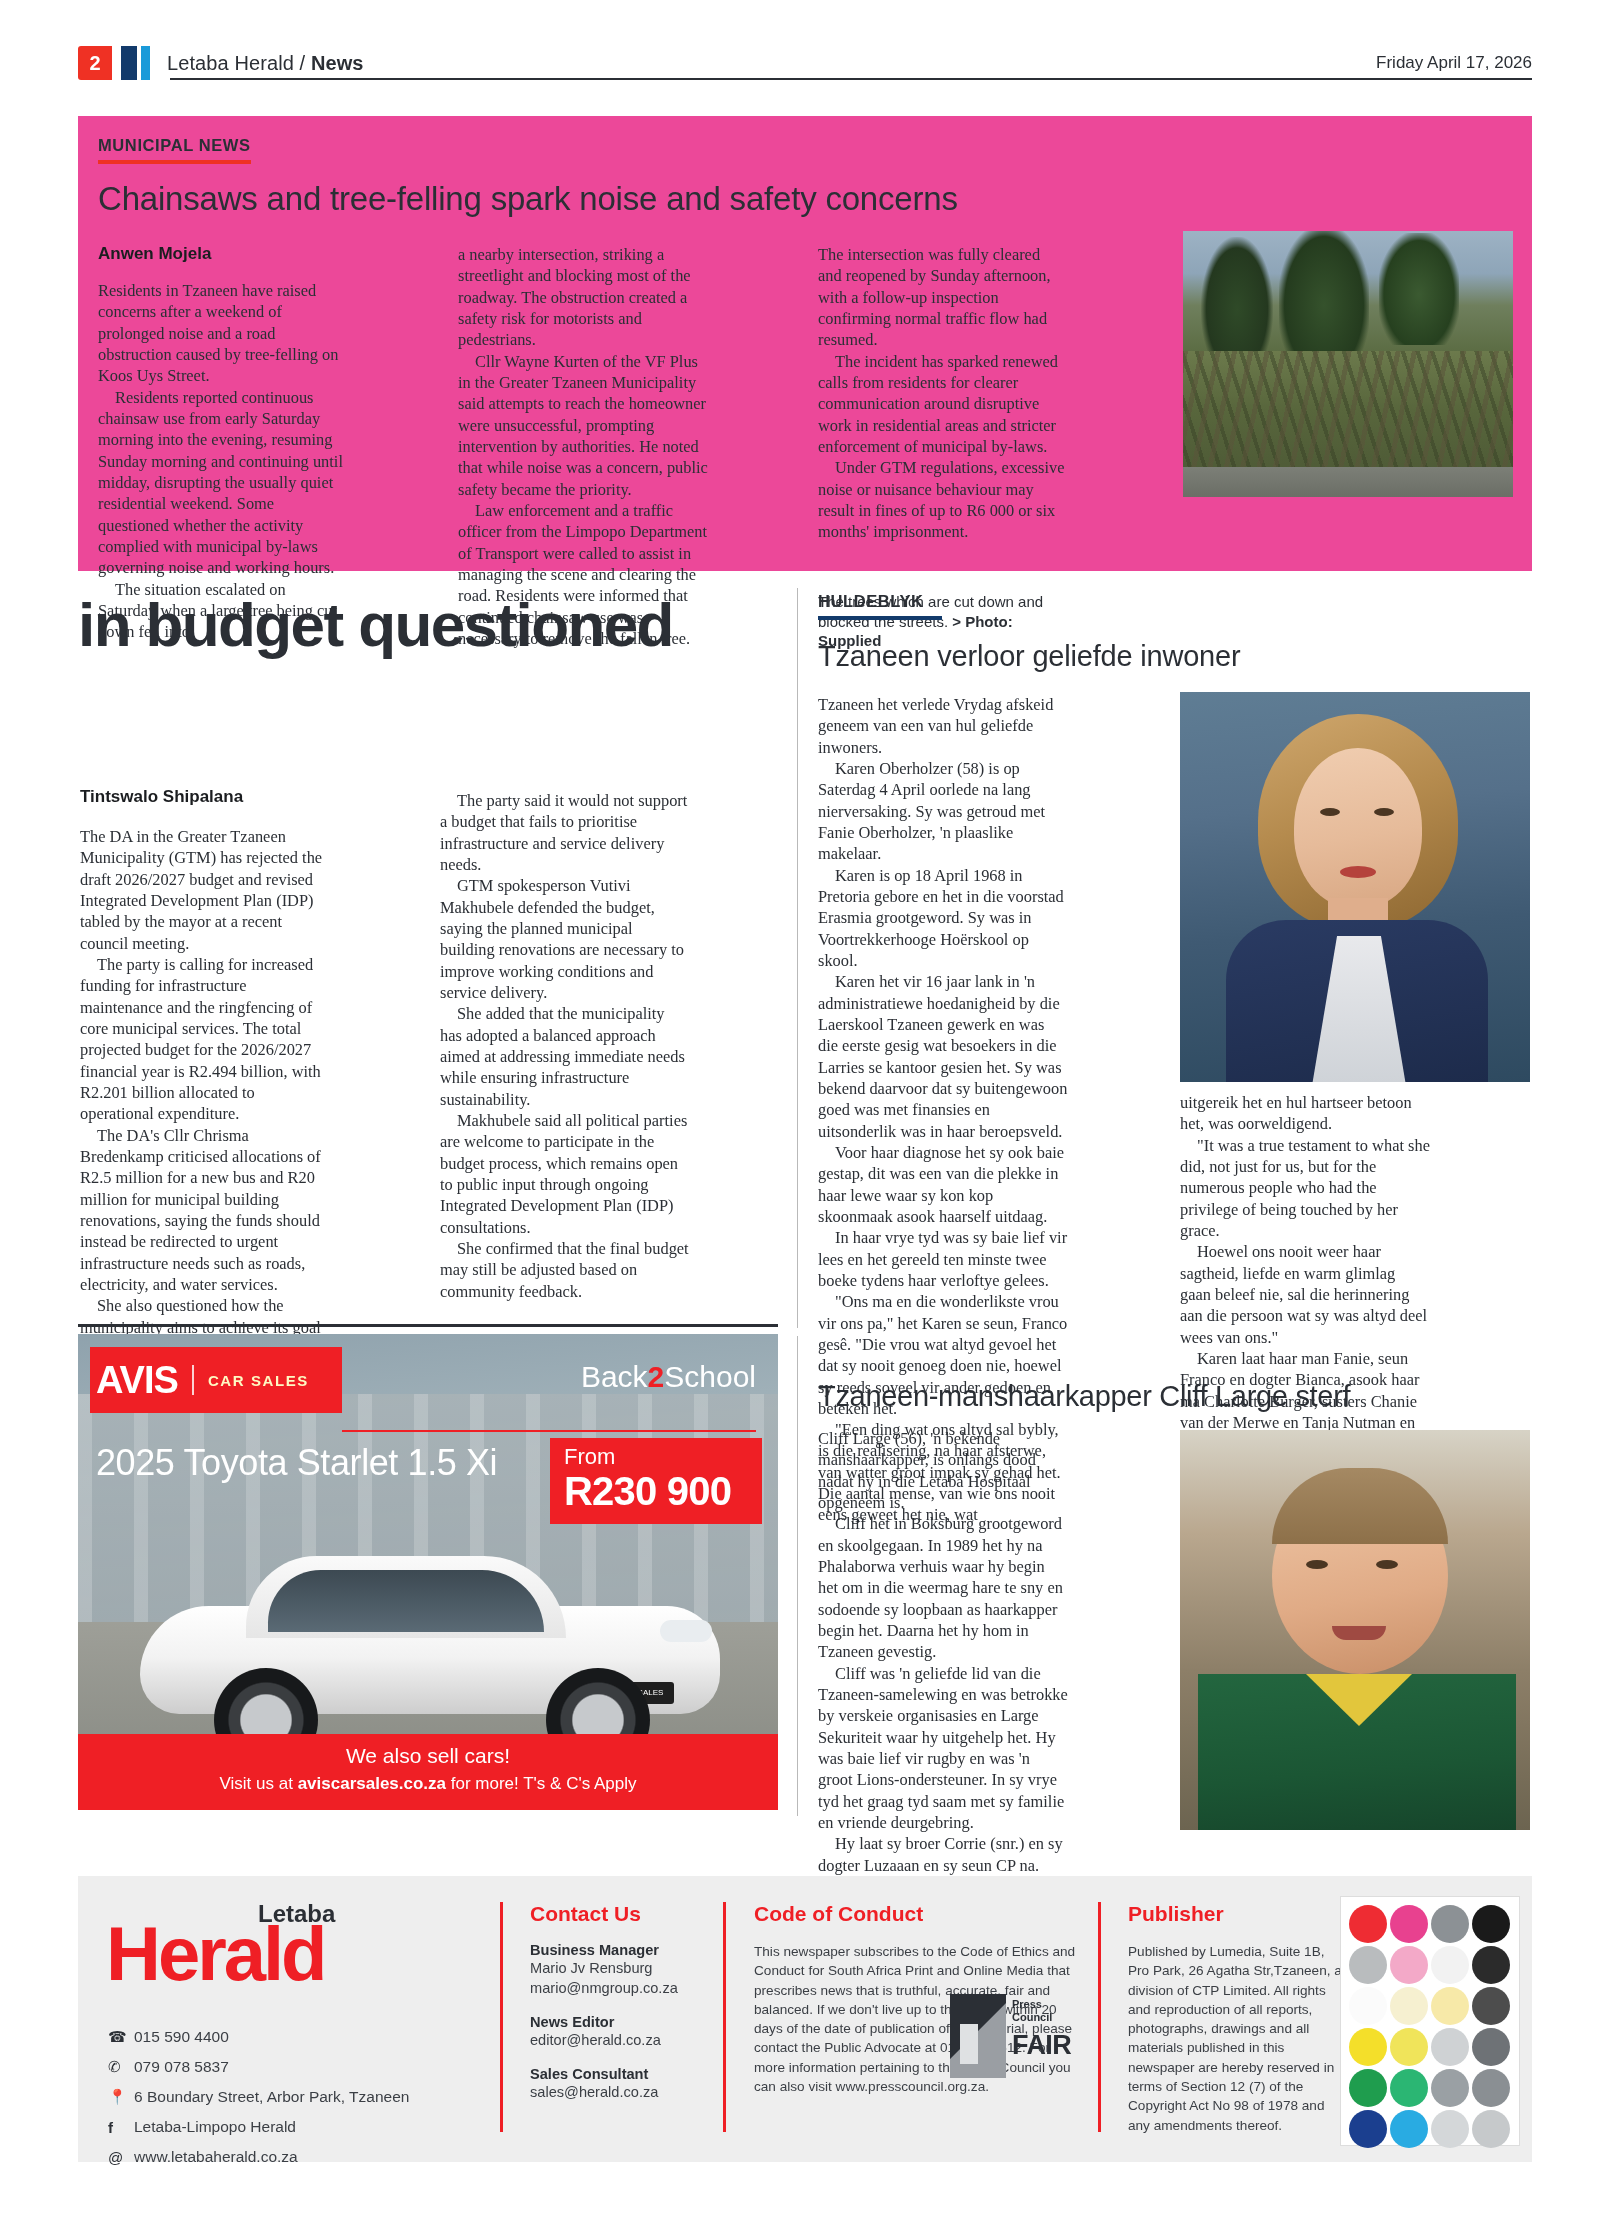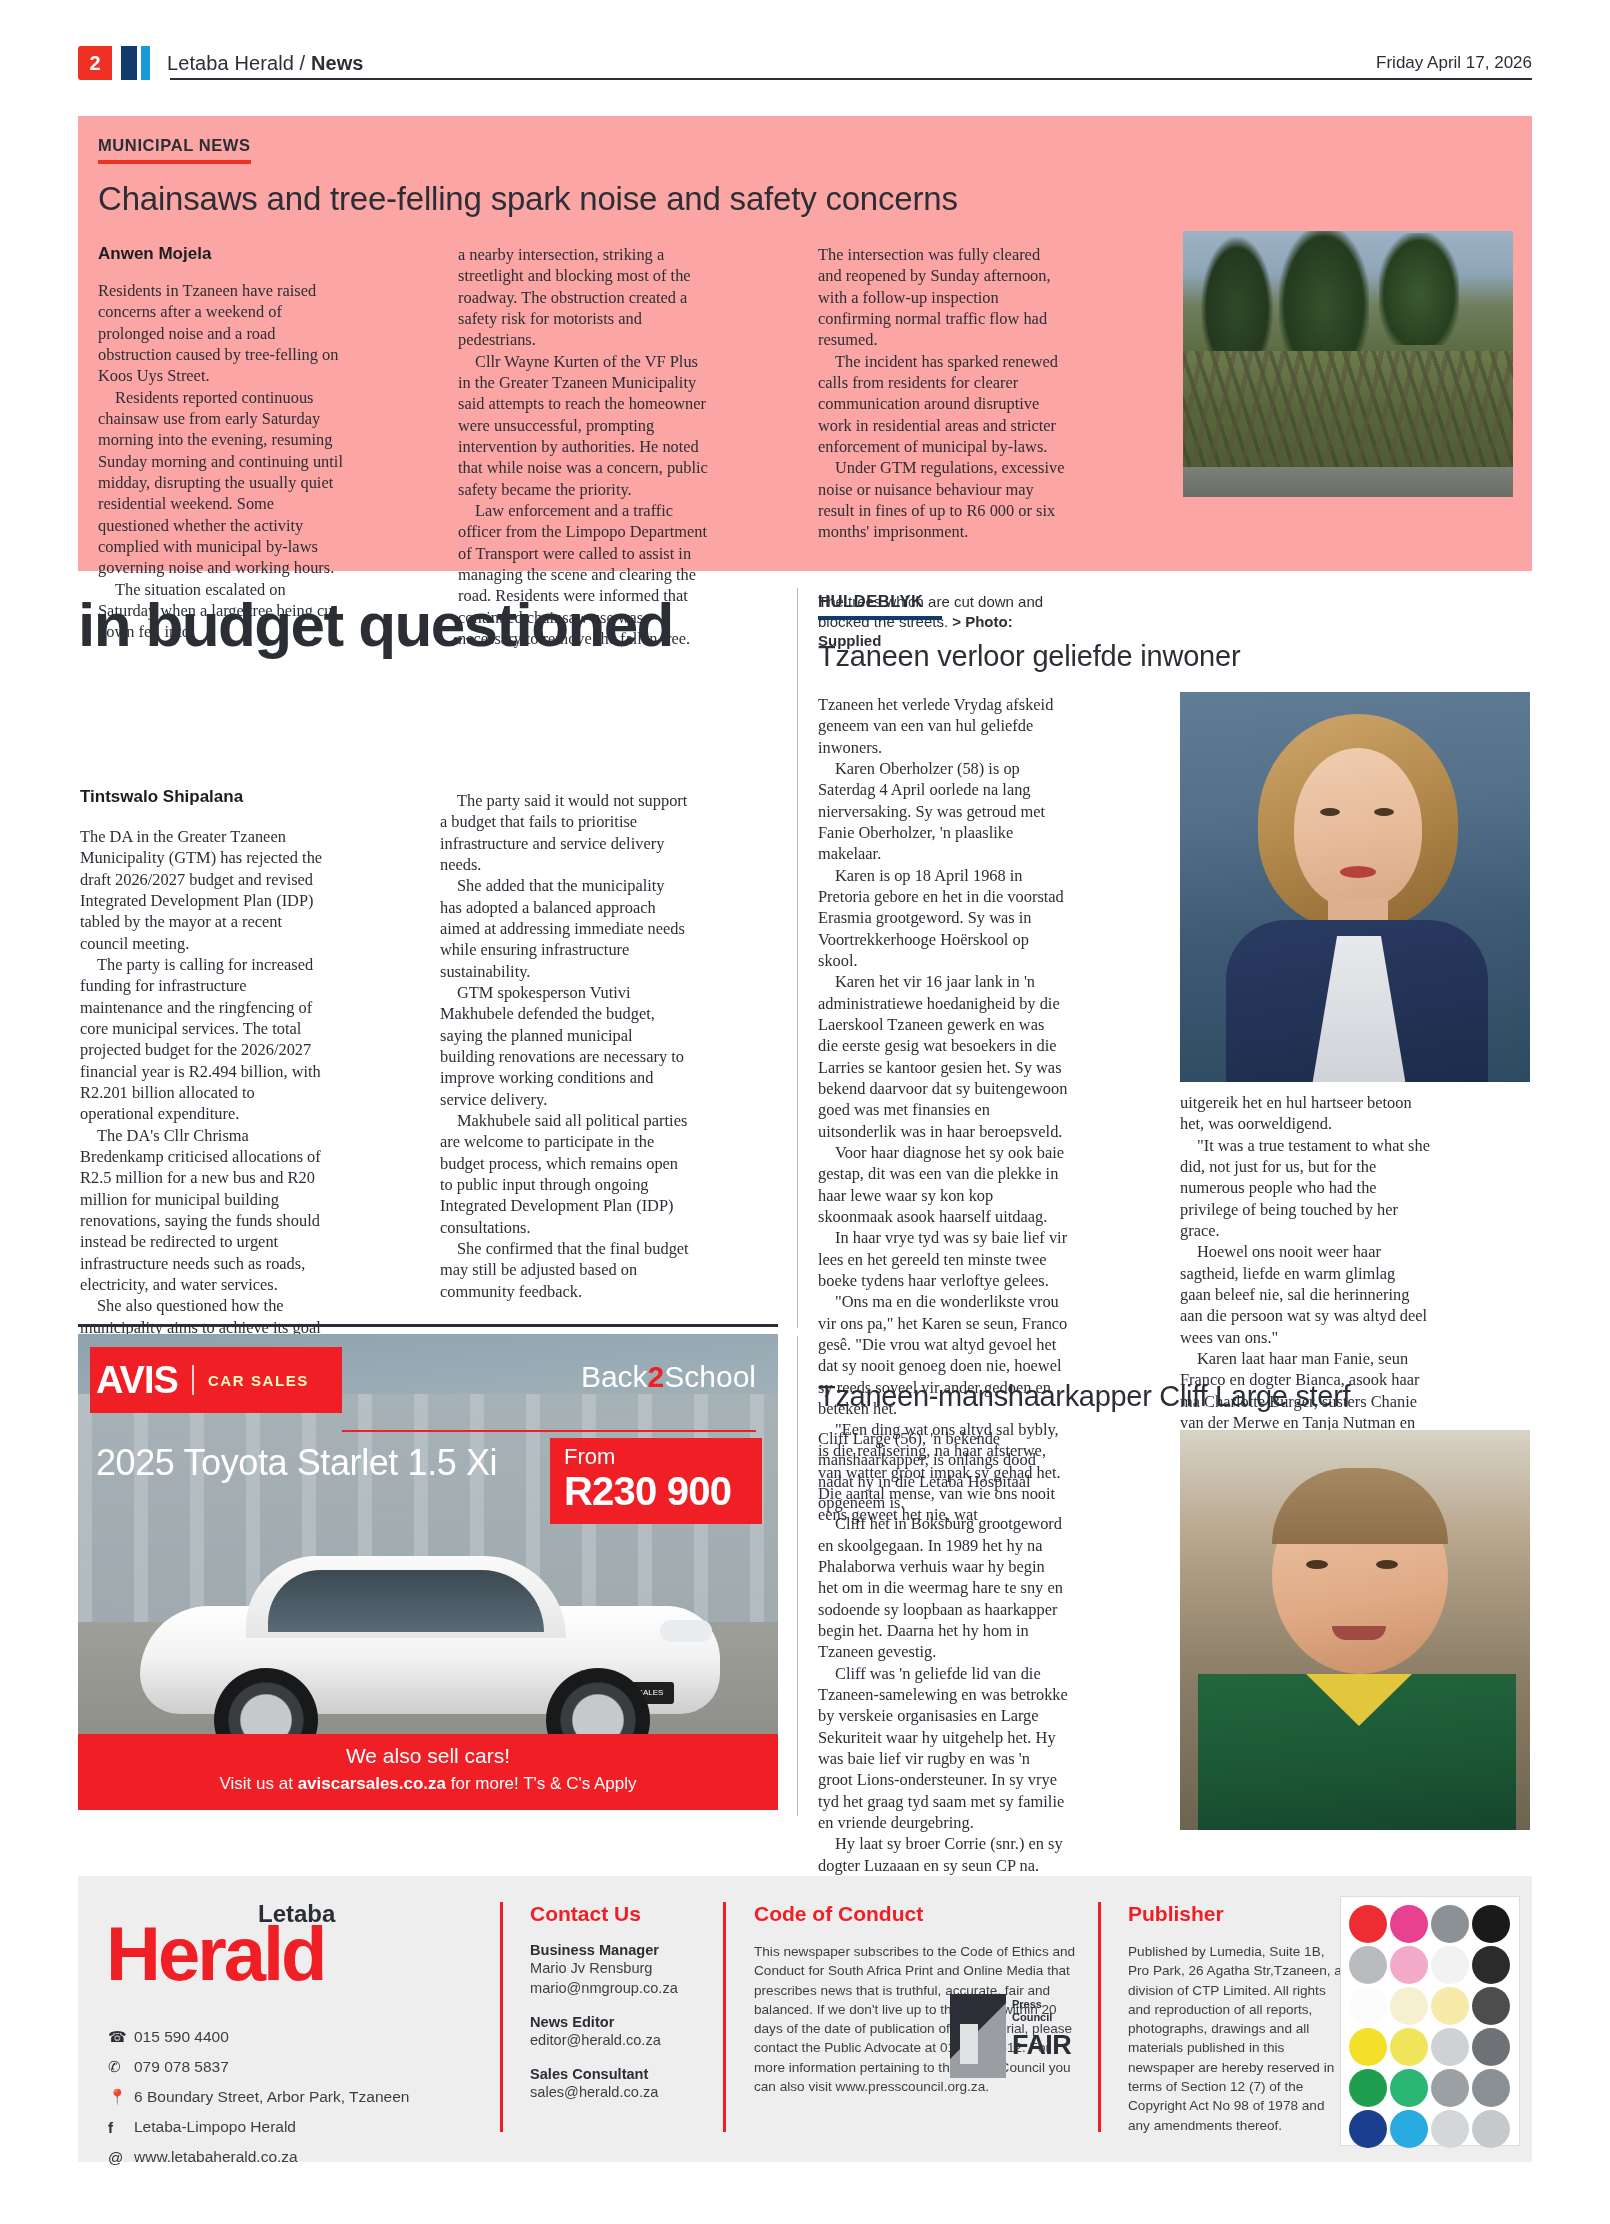--- a/index.html
+++ b/index.html
@@ -23,21 +23,21 @@
   .mh-bar-navy { width:16px; height:34px; background:#123a6b; margin-left:9px; }
   .mh-bar-blue { width:9px; height:34px; background:#1a9ad9; margin-left:4px; }
   .mh-title { margin-left:17px; font-size:20px; letter-spacing:.1px; color:#2b2f35; white-space:nowrap;}
   .mh-title b { font-weight:bold; }
   .mh-date { margin-left:auto; font-size:17px; color:#2b2f35; white-space:nowrap; }
   .mh-rule { position:absolute; left:170px; top:78px; width:1362px; height:1.5px; background:#2b2f35; }
 
   
   .panel {
     position:absolute; left:78px; top:116px; width:1454px; height:455px;
-    background:#fca5a5;
+    background:#ec4899;
   }
   .kicker { position:absolute; left:20px; top:20px; }
   .kicker-text { font-size:16.5px; font-weight:bold; letter-spacing:.6px; color:#2b2f35; }
   .kicker-underline { margin-top:5px; height:4px; background:#ef3124; width:100%; }
   .kicker-underline.navy { background:#123a6b; }
 
   .panel-head {
     position:absolute; left:20px; top:64px; font-size:33px;
     font-weight:400; color:#2b2f35; letter-spacing:-.2px;
   }
@@ -270,22 +270,22 @@
   <div class="byline lead-byline">Tintswalo Shipalana</div>
   <div class="pcol lead-c1 serif">
       <p class="first">The DA in the Greater Tzaneen Municipality (GTM) has rejected the draft 2026/2027 budget and revised Integrated Development Plan (IDP) tabled by the mayor at a recent council meeting.</p>
       <p>The party is calling for increased funding for infrastructure maintenance and the ringfencing of core municipal services. The total projected budget for the 2026/2027 financial year is R2.494 billion, with R2.201 billion allocated to operational expenditure.</p>
       <p>The DA's Cllr Chrisma Bredenkamp criticised allocations of R2.5 million for a new bus and R20 million for municipal building renovations, saying the funds should instead be redirected to urgent infrastructure needs such as roads, electricity, and water services.</p>
       <p>She also questioned how the municipality aims to achieve its goal of becoming a city by 2030 while allocating less than 6% of its budget to maintenance, calling for an increase to at least 12%.</p>
       <p>The DA further argued that well-</p>
     </div>
   <div class="pcol lead-c2 serif">
       <p>The party said it would not support a budget that fails to prioritise infrastructure and service delivery needs.</p>
+      <p>GTM spokesperson Vutivi Makhubele defended the budget, saying the planned municipal building renovations are necessary to improve working conditions and service delivery.</p>
       <p>She added that the municipality has adopted a balanced approach aimed at addressing immediate needs while ensuring infrastructure sustainability.</p>
-      <p>GTM spokesperson Vutivi Makhubele defended the budget, saying the planned municipal building renovations are necessary to improve working conditions and service delivery.</p>
       <p>Makhubele said all political parties are welcome to participate in the budget process, which remains open to public input through ongoing Integrated Development Plan (IDP) consultations.</p>
       <p>She confirmed that the final budget may still be adjusted based on community feedback.</p>
     </div>
 
   <div class="vrule" style="left:797px; top:588px; height:740px;"></div>
   <div class="vrule" style="left:797px; top:1336px; height:480px;"></div>
   <div class="vrule" style="left:78px; top:1324px; width:700px; height:3px; background:#2b2f35;"></div>
 
   <div class="kicker huldeblyk-kicker" style="width:124px">
     <div class="kicker-text">HULDEBLYK</div>

